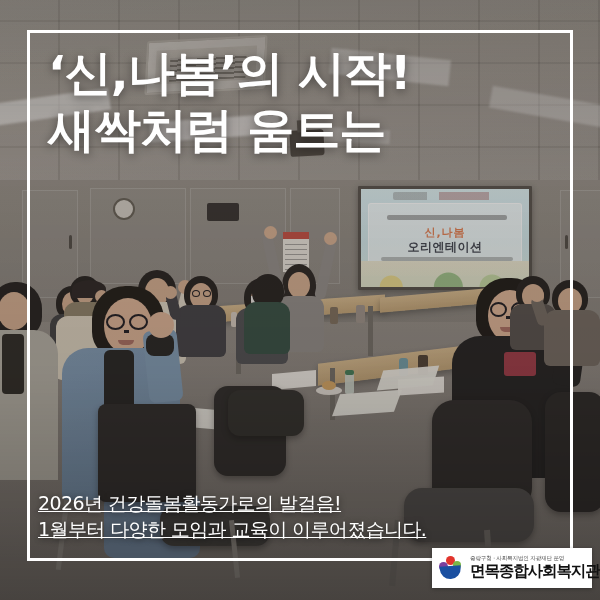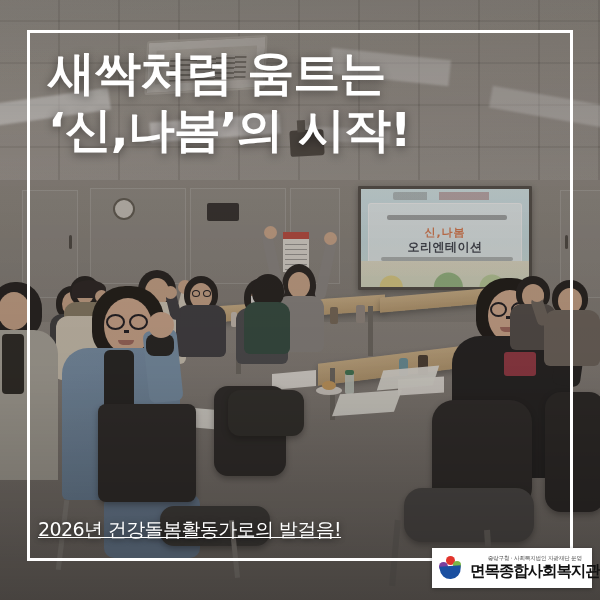--- a/index.html
+++ b/index.html
@@ -214,21 +214,21 @@
   }
   .lm { position:absolute; border-radius:50%; }
   .lm-r { left:8px;  top:0px;  width:9px;  height:9px;  background:#e2342c; }
   .lm-g { left:15px; top:5px;  width:8px;  height:8px;  background:#7ab648; }
   .lm-p { left:1px;  top:6px;  width:9px;  height:9px;  background:#7b3f9d; }
   .lm-b {
     left:2px; top:10px; width:21px; height:13px;
     background:#1a4fa0; border-radius:0 0 11px 11px;
     transform:rotate(-4deg);
   }
-  .logo-text { display:flex; flex-direction:column; justify-content:center; line-height:1;text-align:center; }
+  .logo-text { display:flex; flex-direction:column; justify-content:center; line-height:1; }
   .logo-sub {
     font-size:5.6px; color:#4a4a4a; letter-spacing:-.2px; margin-bottom:2px;
     font-family:"DejaVu Sans",sans-serif; white-space:nowrap;
   }
   .logo-name {
     font-size:15.5px; font-weight:700; color:#111; letter-spacing:-1.1px;
     font-family:"DejaVu Sans",sans-serif; white-space:nowrap;
   }
 </style>
 </head>
@@ -434,26 +434,27 @@
     <div style="position:absolute;left:392px;top:520px;width:6px;height:66px;background:#6e6a66;transform:rotate(5deg);"></div>
     <div style="position:absolute;left:486px;top:530px;width:6px;height:58px;background:#6e6a66;transform:rotate(-4deg);"></div>
 
     <div class="desat"></div>
     <div class="grade"></div>
   </div>
 
   <div class="frame"></div>
 
   <div class="title">
+    <div>‘신,나봄’의 시작!</div>
     <div>새싹처럼 움트는</div>
-    <div>‘신,나봄’의 시작!</div>
   </div>
 
   <div class="caption">
     <div>2026년 건강돌봄활동가로의 발걸음!</div>
+    <div>1월부터 다양한 모임과 교육이 이루어졌습니다.</div>
   </div>
 
   <div class="logo-box">
     <div class="logo-mark">
       <span class="lm lm-p"></span>
       <span class="lm lm-r"></span>
       <span class="lm lm-g"></span>
       <span class="lm lm-b"></span>
     </div>
     <div class="logo-text">

